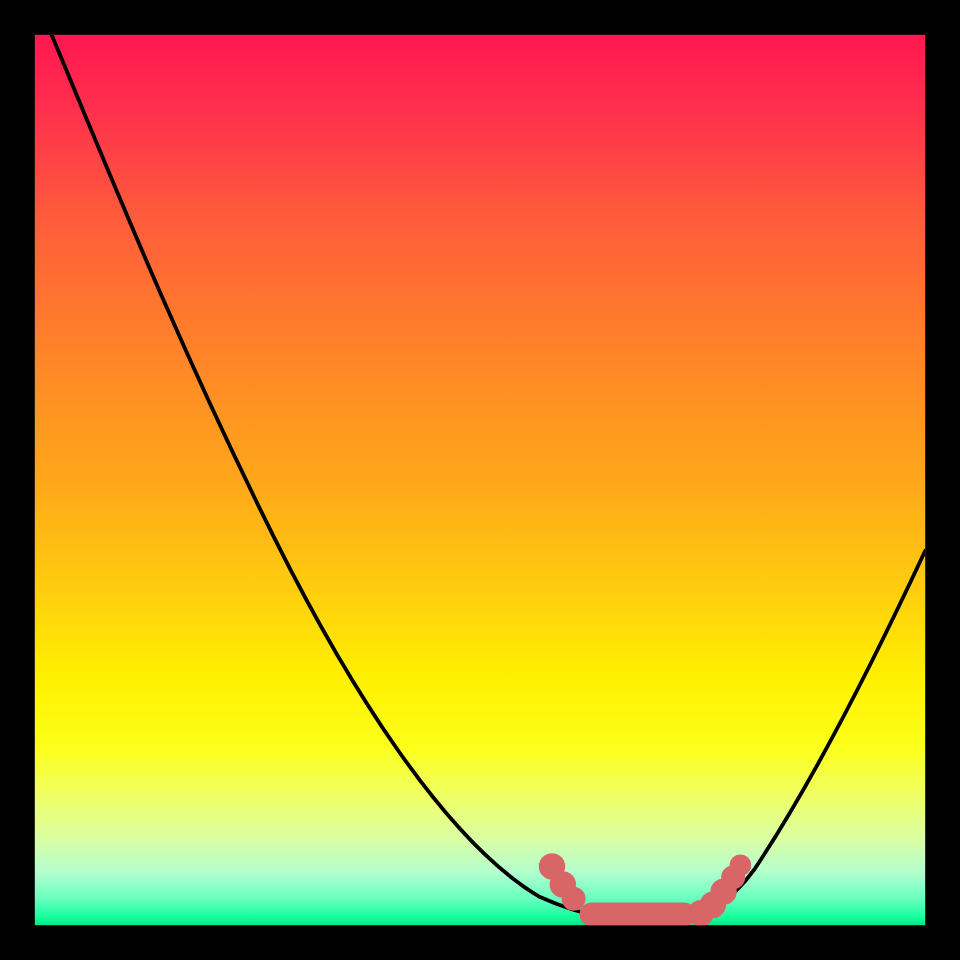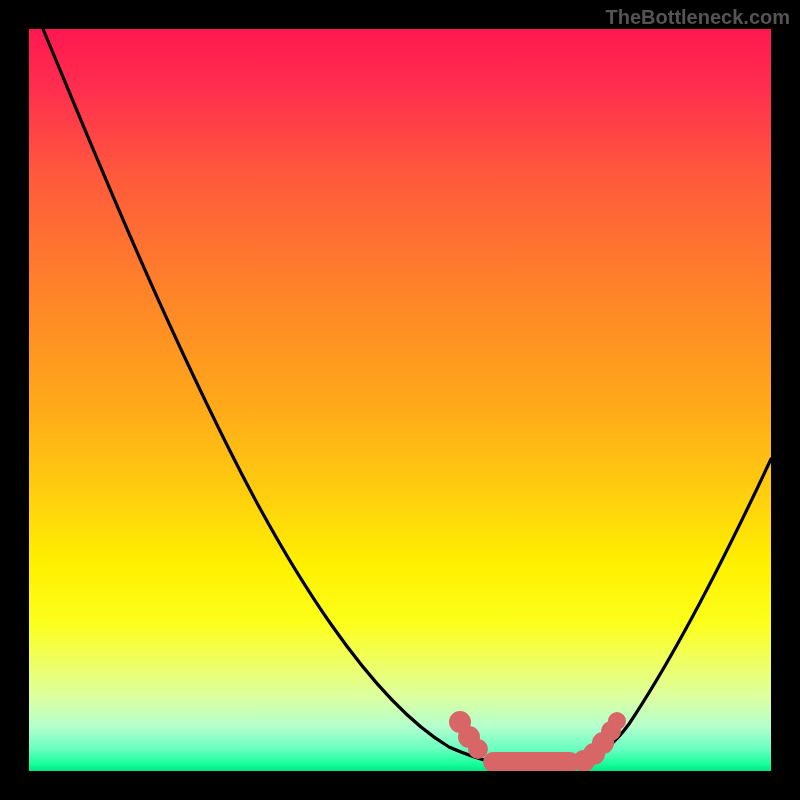--- a/index.html
+++ b/index.html
@@ -78,14 +78,13 @@
         <circle cx="449" cy="720" r="9"></circle>
         <rect x="455" y="724" width="95" height="18" rx="9"></rect>
         <circle cx="555" cy="732" r="10"></circle>
         <circle cx="565" cy="725" r="10"></circle>
         <circle cx="574" cy="714" r="10"></circle>
         <circle cx="582" cy="702" r="9"></circle>
         <circle cx="588" cy="692" r="8"></circle>
       </g>
     </svg>
   </div>
-  <div class="watermark">TheBottleneck.com</div>
 </div>
 
 </body></html>

